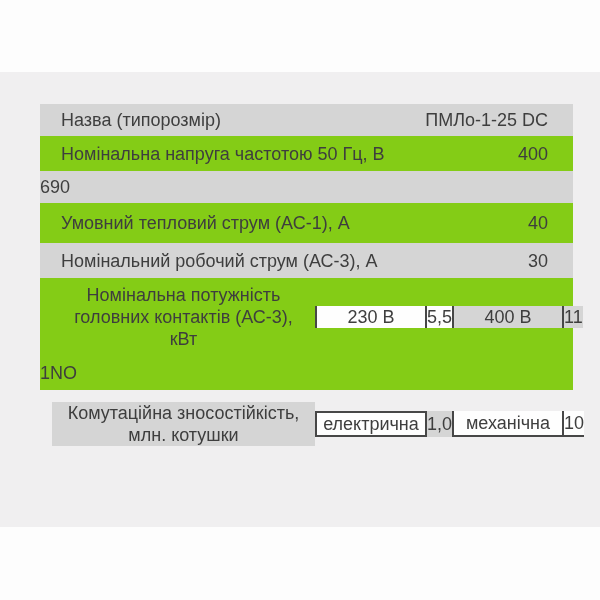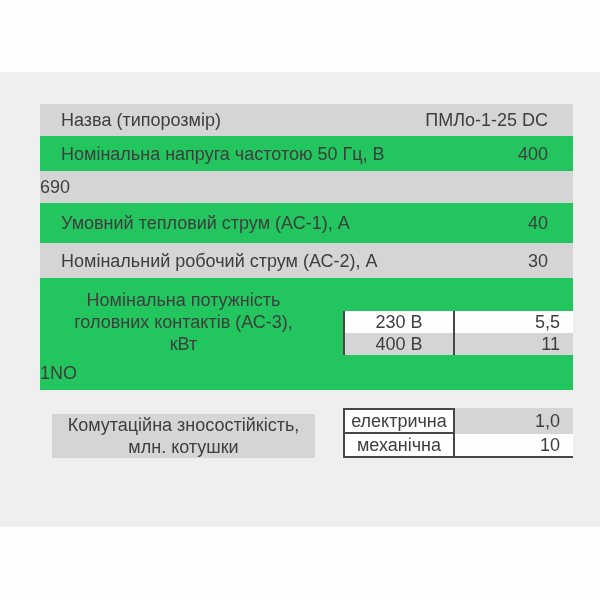--- a/index.html
+++ b/index.html
@@ -31,72 +31,70 @@
     width: 533px;
     font-size: 18px;
     line-height: 22px;
   }
   .row {
     display: flex;
     align-items: center;
     box-sizing: border-box;
   }
   .row.shade-gray { background: #d5d5d5; }
-  .row.shade-white { background: #22c55e; }
+  .row.shade-white { background: #84cc16; }
   .row > .label {
     flex: 1;
     padding-left: 9px;
     margin-left: 12px;
   }
   .row > .value {
     text-align: right;
     padding-right: 25px;
     white-space: nowrap;
   }
   
   .row.split {
-    align-items: flex-end;
+    align-items: center;
     padding: 0;
   }
   .split > .label {
     flex: none;
     width: 263px;
     box-sizing: border-box;
     display: flex;
     align-items: center;
     justify-content: center;
     text-align: center;
     padding: 0 12px;
   }
   .split .cols {
     flex: 1;
     display: flex;
-    flex-direction: column;
-    margin-left: 28px;
+    flex-direction: row;
   }
   .subrow {
     flex: 1;
     display: flex;
     align-items: stretch;
   }
   .subname {
     width: 110px;
     box-sizing: border-box;
     display: flex;
     align-items: center;
     justify-content: center;
     border-left: 2px solid #474747;
   }
   .subval {
     flex: 1;
     box-sizing: border-box;
     display: flex;
     align-items: center;
     justify-content: flex-end;
-    padding-right: 13px;
     border-left: 2px solid #474747;
   }
   .bg-gray { background: #d5d5d5; }
   .bg-white { background: #fefefe; }
   
   .row-wear { background: transparent; }
   .row-wear > .label { background: #d5d5d5; }
   .row-wear .subname { background: #fefefe; }
   .row-wear .subrow-first .subname {
     border-top: 2px solid #474747;
@@ -126,21 +124,21 @@
     <div class="row shade-gray" style="height:32px">
       <div class="value">690</div>
     </div>
 
     <div class="row shade-white" style="height:40px">
       <div class="label">Умовний тепловий струм (АС-1), А</div>
       <div class="value">40</div>
     </div>
 
     <div class="row shade-gray" style="height:35px">
-      <div class="label">Номінальний робочий струм (АС-2), А</div>
+      <div class="label">Номінальний робочий струм (АС-3), А</div>
       <div class="value">30</div>
     </div>
 
     <div class="row split shade-white" style="height:77px">
       <div class="label">Номінальна потужність головних контактів (АС-3), кВт</div>
       <div class="cols">
         <div class="subrow">
           <div class="subname bg-white">230 В</div>
           <div class="subval bg-white">5,5</div>
         </div>

